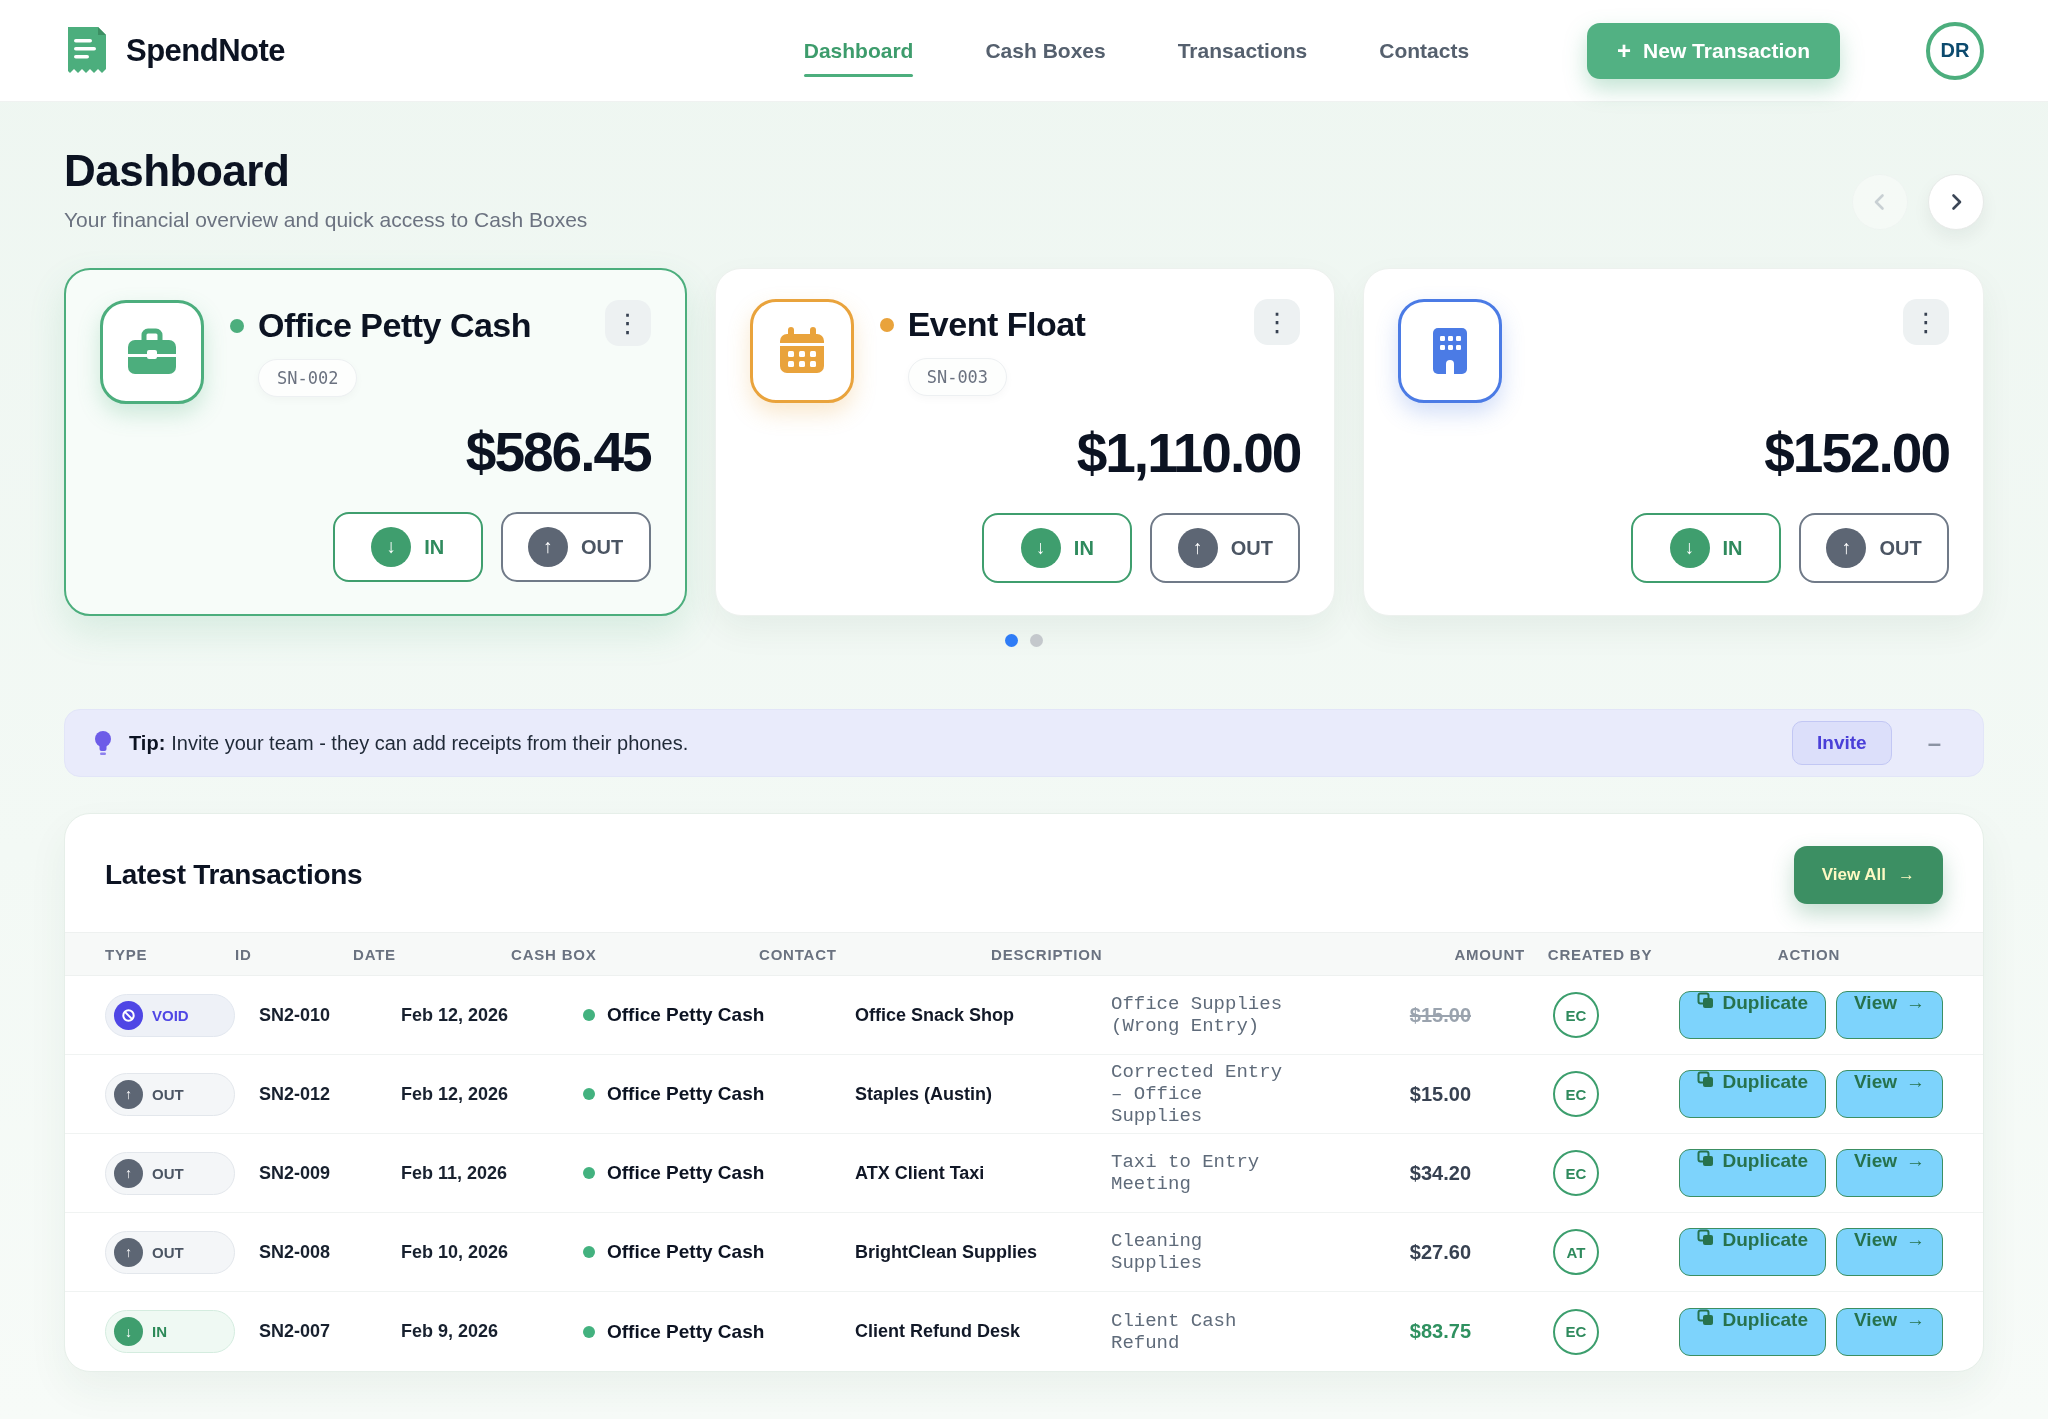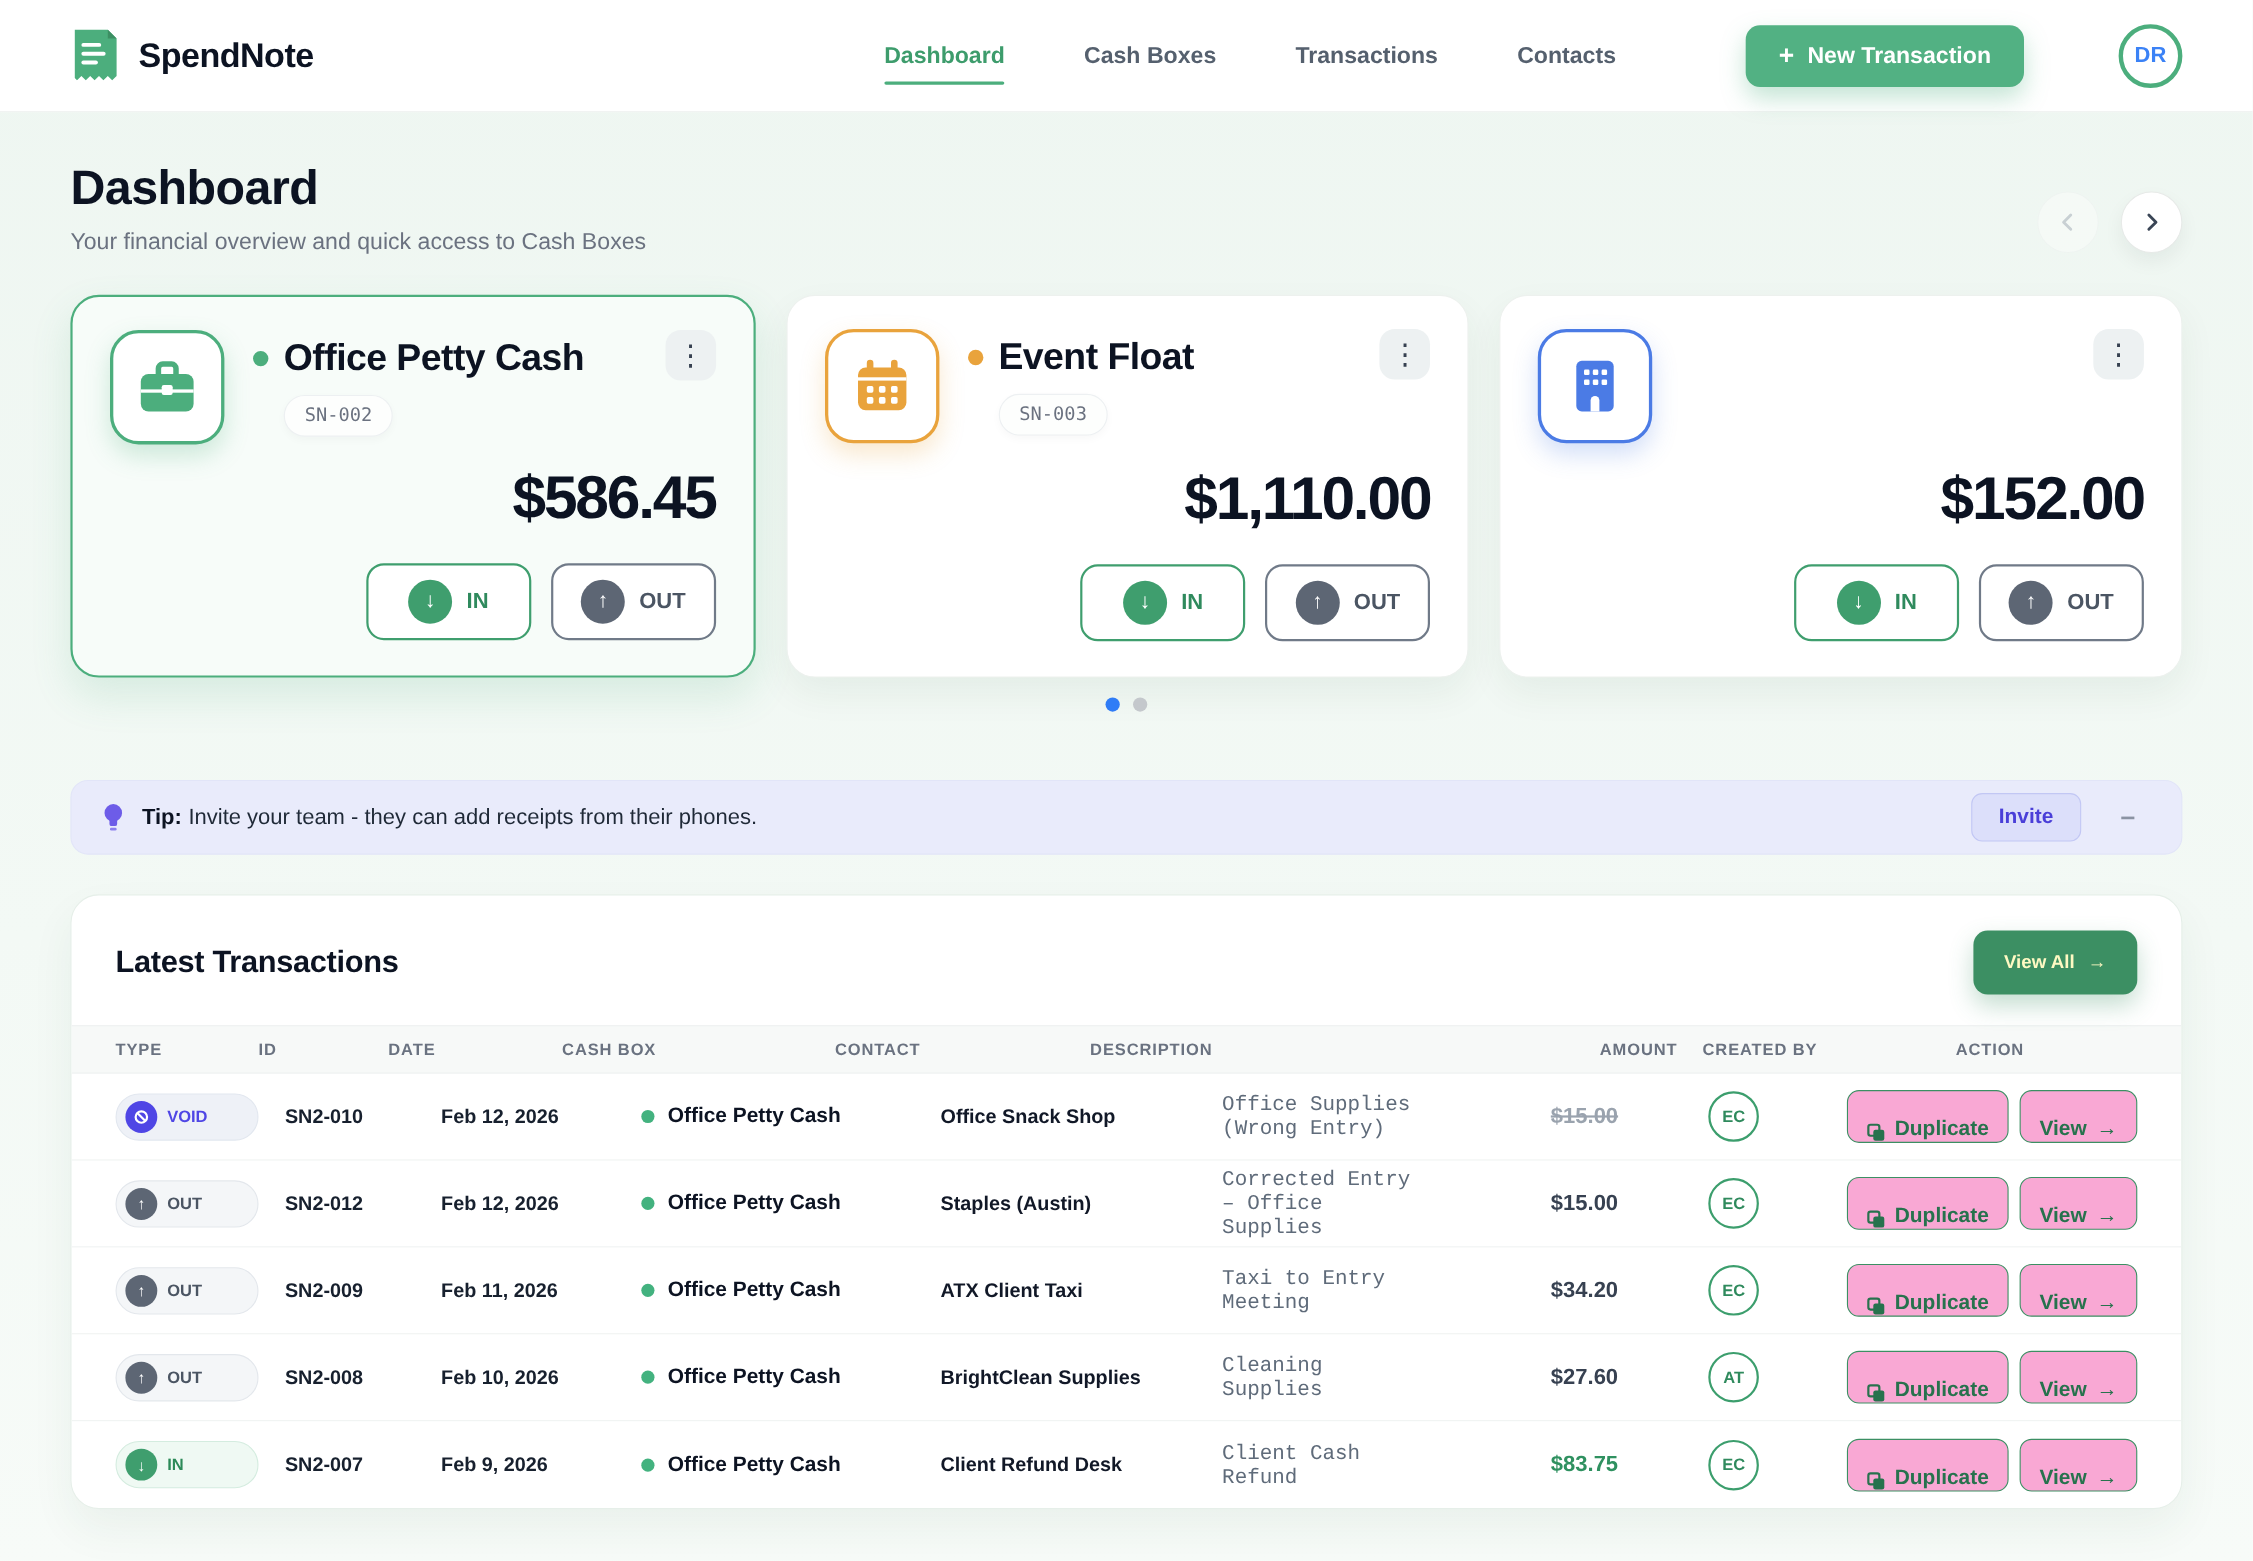--- a/index.html
+++ b/index.html
@@ -26,21 +26,21 @@
   }
   .btn-new {
     display:flex; align-items:center; gap:12px; background:#52b183; color:#fff;
     border:none; border-radius:13px; padding:0 30px; height:56px;
     font-size:21px; font-weight:700; cursor:pointer; box-shadow:0 10px 22px rgba(82,177,131,.35);
     font-family:inherit;
   }
   .btn-new .plus { font-size:24px; font-weight:600; }
   .avatar {
     width:58px; height:58px; margin-left:38px; border-radius:50%; background:#fff;
-    border:4px solid #4cae7d; color:#3b82f6; font-weight:800; font-size:20px;
+    border:4px solid #4cae7d; color:#0c4a6e; font-weight:800; font-size:20px;
     display:flex; align-items:center; justify-content:center; cursor:pointer;
   }
 
   
   main { padding:0 64px; }
   .page-head { display:flex; align-items:flex-end; justify-content:space-between; margin-top:44px; }
   h1 { font-size:44px; font-weight:800; letter-spacing:-0.5px; color:#0c1322; }
   .subtitle { font-size:21px; color:#6b7280; margin-top:12px; }
   .arrows { display:flex; gap:20px; margin-bottom:2px; }
   .arrow {
@@ -148,22 +148,22 @@
   .cell-amount { font-size:20px; font-weight:800; color:#374151; text-align:right; padding-right:6px; }
   .cell-amount.void { color:#9aa3ae; text-decoration:line-through; font-weight:700; }
   .cell-amount.in { color:#2f9160; }
   .cell-created { display:flex; justify-content:center; }
   .mini-avatar {
     width:46px; height:46px; border-radius:50%; background:#fff; border:2.5px solid #3c9e6d;
     color:#2f8a5d; font-size:15px; font-weight:800; display:flex; align-items:center; justify-content:center;
   }
   .cell-action { display:flex; justify-content:flex-end; gap:10px; }
   .btn-outline {
-    height:48px; border:1.8px solid #3c8f63; background:#f9a8d4; border-radius:11px;
-    color:#27724d; font-size:19px; font-weight:700; display:flex; align-items:flex-end; gap:9px;
+    height:48px; border:1.8px solid #3c8f63; background:#7dd3fc; border-radius:11px;
+    color:#27724d; font-size:19px; font-weight:700; display:flex; align-items:flex-start; gap:9px;
     padding:0 17px; cursor:pointer; font-family:inherit;
   }
 
   
   .badge {
     display:inline-flex; align-items:center; gap:9px; border-radius:999px;
     padding:6px 18px 6px 8px; font-size:15px; font-weight:800;
   }
   .badge .bc {
     width:29px; height:29px; border-radius:50%; color:#fff; font-size:14px; font-weight:800;

